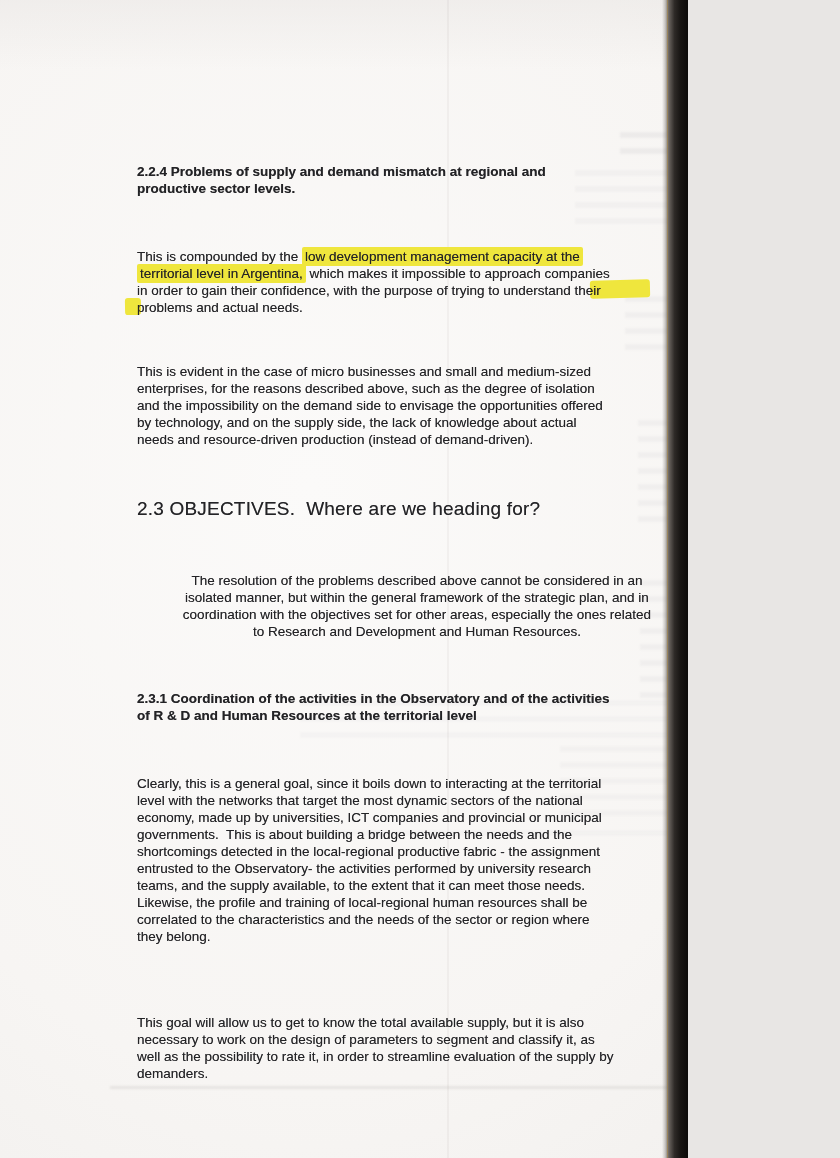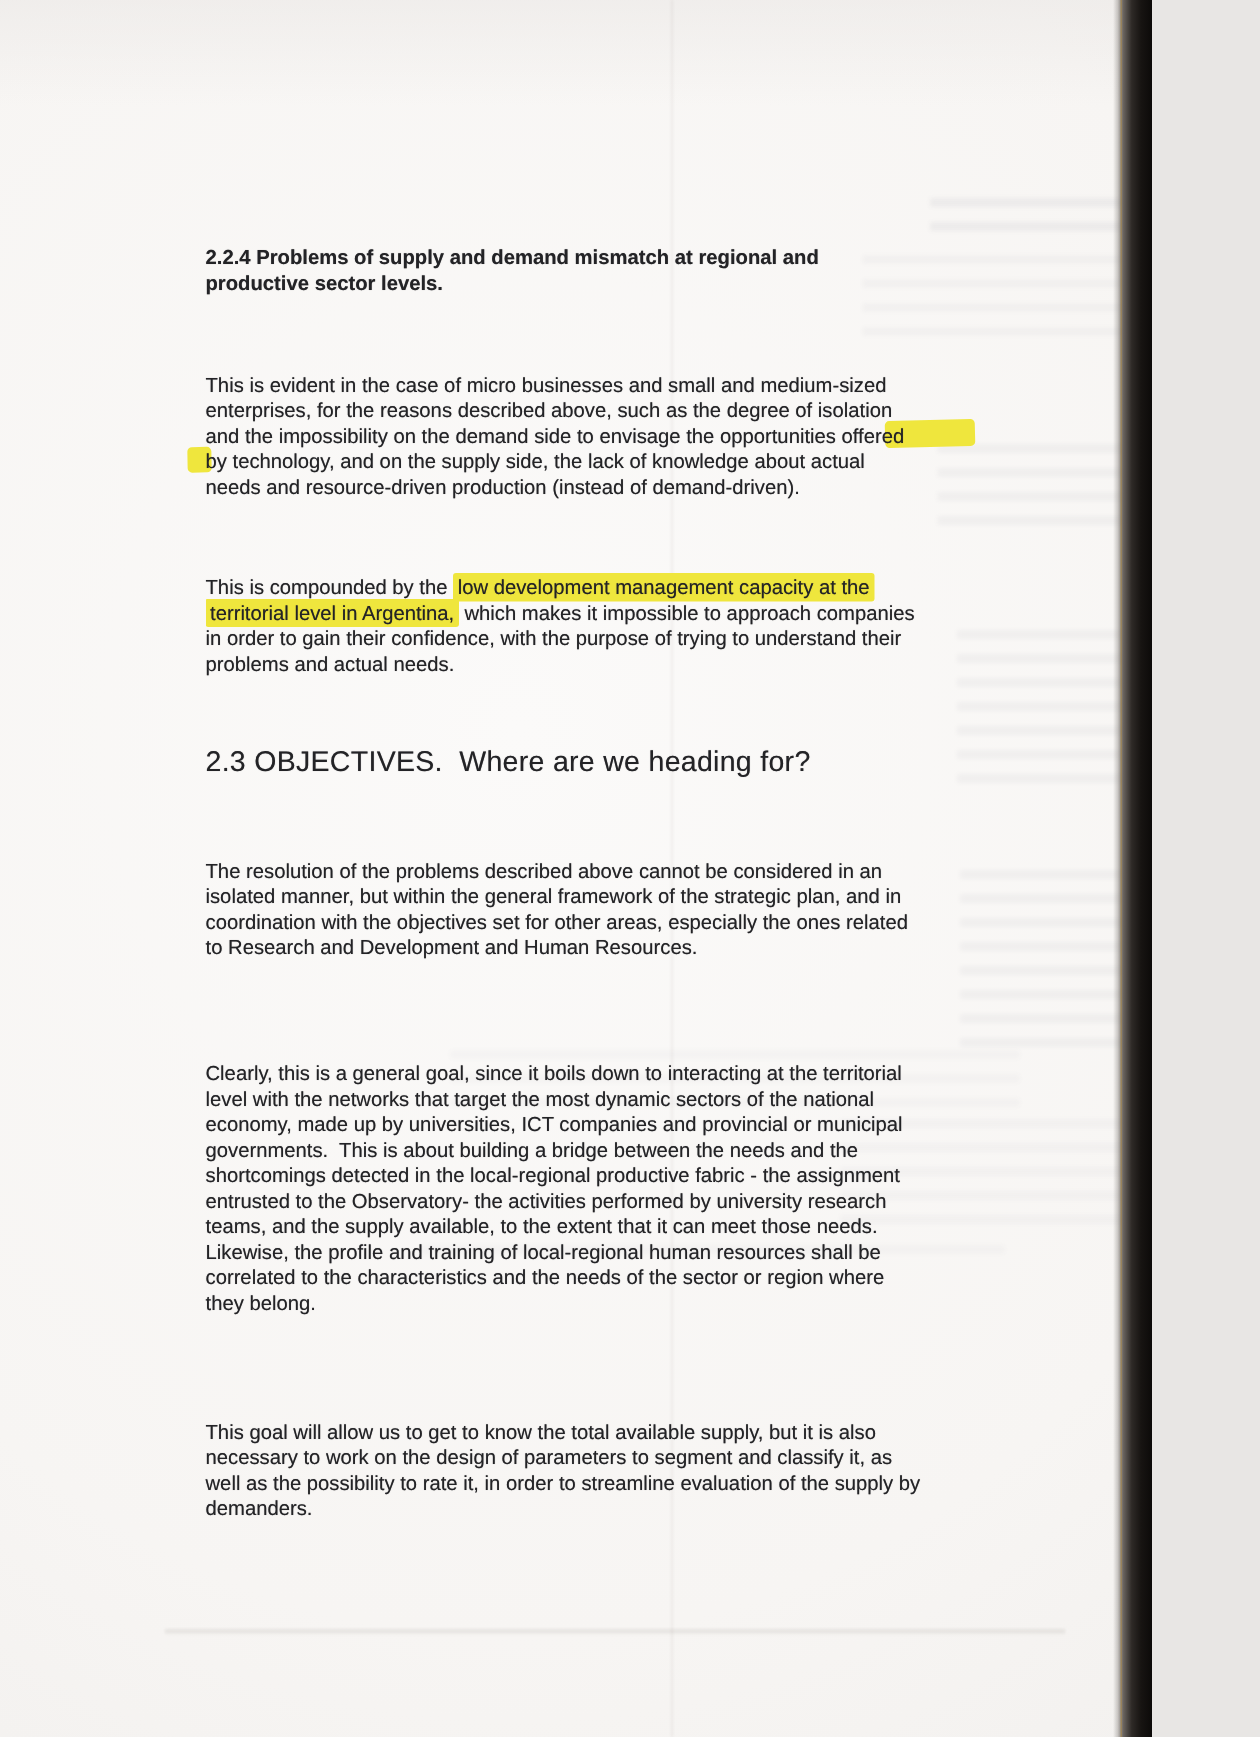--- a/index.html
+++ b/index.html
@@ -2,40 +2,40 @@
 <html><head>
 <meta charset="utf-8">
 <style>
   html, body { margin: 0; padding: 0; }
   body {
     width: 840px; height: 1158px; overflow: hidden;
     font-family: "Liberation Sans", "DejaVu Sans", sans-serif;
     background: #e8e6e4;
   }
   .page {
-    position: relative; width: 768px; height: 1158px; overflow: hidden;
+    position: relative; width: 688px; height: 1158px; overflow: hidden;
     background:
       linear-gradient(180deg, rgba(234,231,229,0.55) 0px, rgba(234,231,229,0) 70px),
       radial-gradient(ellipse 130% 95% at 45% 42%, #fbfaf9 0%, #f7f5f3 55%, #eeeceA 100%);
   }
   .content {
     position: relative; z-index: 3;
     padding: 129px 0 0 137px; width: 560px;
     color: #232326;
     font-size: 13.5px; line-height: 17px;
     white-space: pre-line;
     text-shadow: 0 0 0.5px rgba(35,35,38,0.55);
   }
   .block { margin: 0; padding: 0; white-space: pre-line; }
   .h-bold { font-weight: 700; }
   .h-224 { margin-bottom: 17px; }
   .p-mismatch { margin-bottom: 16px; }
   .p-compounded { margin-bottom: 13px; }
   .h-objectives { font-size: 19px; line-height: 22px; font-weight: 400; letter-spacing: 0.2px; margin-bottom: 18px; }
-  .p-resolution { margin-bottom: 16px; }
+  .p-resolution { margin-bottom: 16px; text-align: center; }
   .h-231 { margin-bottom: 17px; }
   .p-coordination { margin-bottom: 18px; }
   .h-232 { margin-bottom: 16px; }
   .p-supply { margin-bottom: 7px; }
 
   .hl {
     background: #efe63d;
     padding: 2px 3px;
     border-radius: 2px;
     box-decoration-break: clone;
@@ -106,38 +106,40 @@
   <div class="ghost g8"></div>
 
   <div class="hl-patch right" style="background-color: rgb(239, 230, 61);"></div>
   <div class="hl-patch left" style="background-color: rgb(239, 230, 61);"></div>
 
   <div class="content">
 
     <div class="block h-bold h-224">2.2.4 Problems of supply and demand mismatch at regional and
 productive sector levels.</div>
 
+    <div class="block p-compounded"><span>This is compounded by the </span><span class="hl" style="background-color: rgb(239, 230, 61);">low development management capacity at the
+territorial level in Argentina,</span><span> which makes it impossible to approach companies
+in order to gain their confidence, with the purpose of trying to understand their
+problems and actual needs.</span></div>
+
     <div class="block p-mismatch">This is evident in the case of micro businesses and small and medium-sized
 enterprises, for the reasons described above, such as the degree of isolation
 and the impossibility on the demand side to envisage the opportunities offered
 by technology, and on the supply side, the lack of knowledge about actual
 needs and resource-driven production (instead of demand-driven).</div>
-
-    <div class="block p-compounded"><span>This is compounded by the </span><span class="hl" style="background-color: rgb(239, 230, 61);">low development management capacity at the
-territorial level in Argentina,</span><span> which makes it impossible to approach companies
-in order to gain their confidence, with the purpose of trying to understand their
-problems and actual needs.</span></div>
 
     <div class="block h-objectives">2.3 OBJECTIVES.&nbsp; Where are we heading for?</div>
 
     <div class="block p-resolution">The resolution of the problems described above cannot be considered in an
 isolated manner, but within the general framework of the strategic plan, and in
 coordination with the objectives set for other areas, especially the ones related
 to Research and Development and Human Resources.</div>
 
+    <div class="block h-bold h-231">2.3.1 Coordination of the activities in the Observatory and of the activities
+of R &amp; D and Human Resources at the territorial level</div>
 
     <div class="block p-coordination">Clearly, this is a general goal, since it boils down to interacting at the territorial
 level with the networks that target the most dynamic sectors of the national
 economy, made up by universities, ICT companies and provincial or municipal
 governments.&nbsp; This is about building a bridge between the needs and the
 shortcomings detected in the local-regional productive fabric - the assignment
 entrusted to the Observatory- the activities performed by university research
 teams, and the supply available, to the extent that it can meet those needs.
 Likewise, the profile and training of local-regional human resources shall be
 correlated to the characteristics and the needs of the sector or region where

